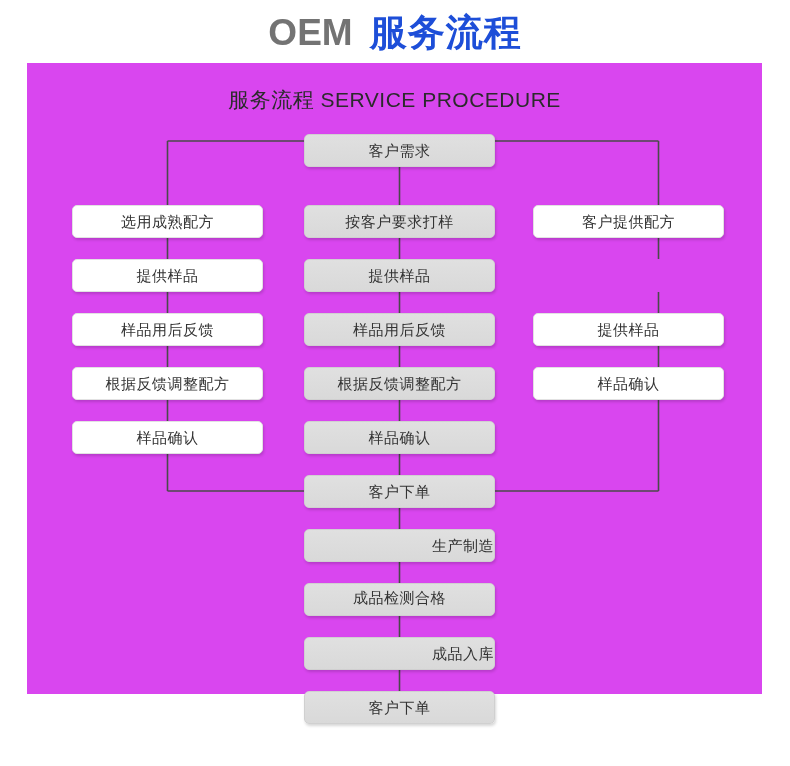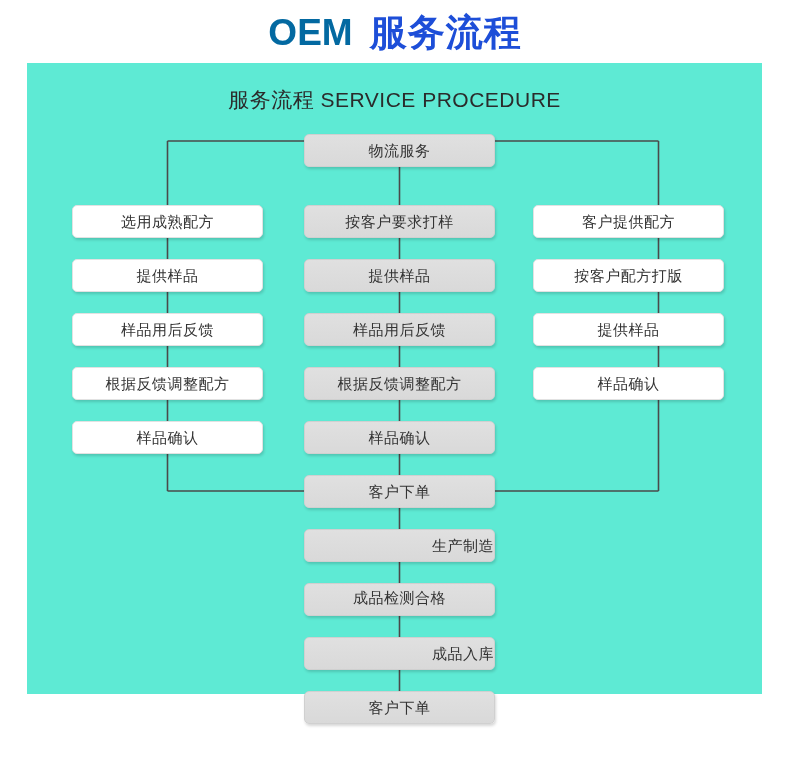--- a/index.html
+++ b/index.html
@@ -20,39 +20,39 @@
     position: absolute;
     left: 0;
     top: 8px;
     width: 790px;
     text-align: center;
     white-space: nowrap;
   }
   .title-oem {
     font-size: 37px;
     font-weight: bold;
-    color: #0369a1;
+    color: #737373;
     letter-spacing: 0px;
   }
   .title-cn {
     font-size: 37px;
     font-weight: bold;
     color: #1d4ed8;
     margin-left: 17px;
     letter-spacing: 1px;
   }
 
   
   .panel {
     position: absolute;
     left: 27px;
     top: 63px;
     width: 735px;
     height: 631px;
-    background: #5eead4;
+    background: #d946ef;
   }
   .subtitle {
     position: absolute;
     left: 0;
     top: 23px;
     width: 735px;
     text-align: center;
     font-size: 21px;
     color: #2b2b2b;
     letter-spacing: 0.5px;
@@ -142,36 +142,35 @@
         <path d="M631.5 337 L631.5 428"></path>
         <path d="M440.5 428 L631.5 428"></path>
 
         <path d="M372.5 445 L372.5 466"></path>
         <path d="M372.5 499 L372.5 520"></path>
         <path d="M372.5 553 L372.5 574"></path>
         <path d="M372.5 607 L372.5 628"></path>
       </g>
     </svg>
 
-    <div class="node gray" style="left:277px; top:71px; width:191px;">物流服务</div>
+    <div class="node gray" style="left:277px; top:71px; width:191px;">客户需求</div>
 
     <div class="node white" style="left:45px; top:142px; width:191px;">选用成熟配方</div>
     <div class="node white" style="left:45px; top:196px; width:191px;">提供样品</div>
     <div class="node white" style="left:45px; top:250px; width:191px;">样品用后反馈</div>
     <div class="node white" style="left:45px; top:304px; width:191px;">根据反馈调整配方</div>
     <div class="node white" style="left:45px; top:358px; width:191px;">样品确认</div>
 
     <div class="node gray" style="left:277px; top:142px; width:191px;">按客户要求打样</div>
     <div class="node gray" style="left:277px; top:196px; width:191px;">提供样品</div>
     <div class="node gray" style="left:277px; top:250px; width:191px;">样品用后反馈</div>
     <div class="node gray" style="left:277px; top:304px; width:191px;">根据反馈调整配方</div>
     <div class="node gray" style="left:277px; top:358px; width:191px;">样品确认</div>
 
     <div class="node white" style="left:506px; top:142px; width:191px;">客户提供配方</div>
-    <div class="node white" style="left:506px; top:196px; width:191px;">按客户配方打版</div>
     <div class="node white" style="left:506px; top:250px; width:191px;">提供样品</div>
     <div class="node white" style="left:506px; top:304px; width:191px;">样品确认</div>
 
     <div class="node gray" style="left:277px; top:412px; width:191px;">客户下单</div>
     <div class="node gray" style="left:277px; top:466px; width:191px;text-align:right;">生产制造</div>
     <div class="node gray" style="left:277px; top:520px; width:191px;font-family:Liberation Mono, monospace;">成品检测合格</div>
     <div class="node gray" style="left:277px; top:574px; width:191px;text-align:right;">成品入库</div>
     <div class="node gray" style="left:277px; top:628px; width:191px;">客户下单</div>
 
   </div>

